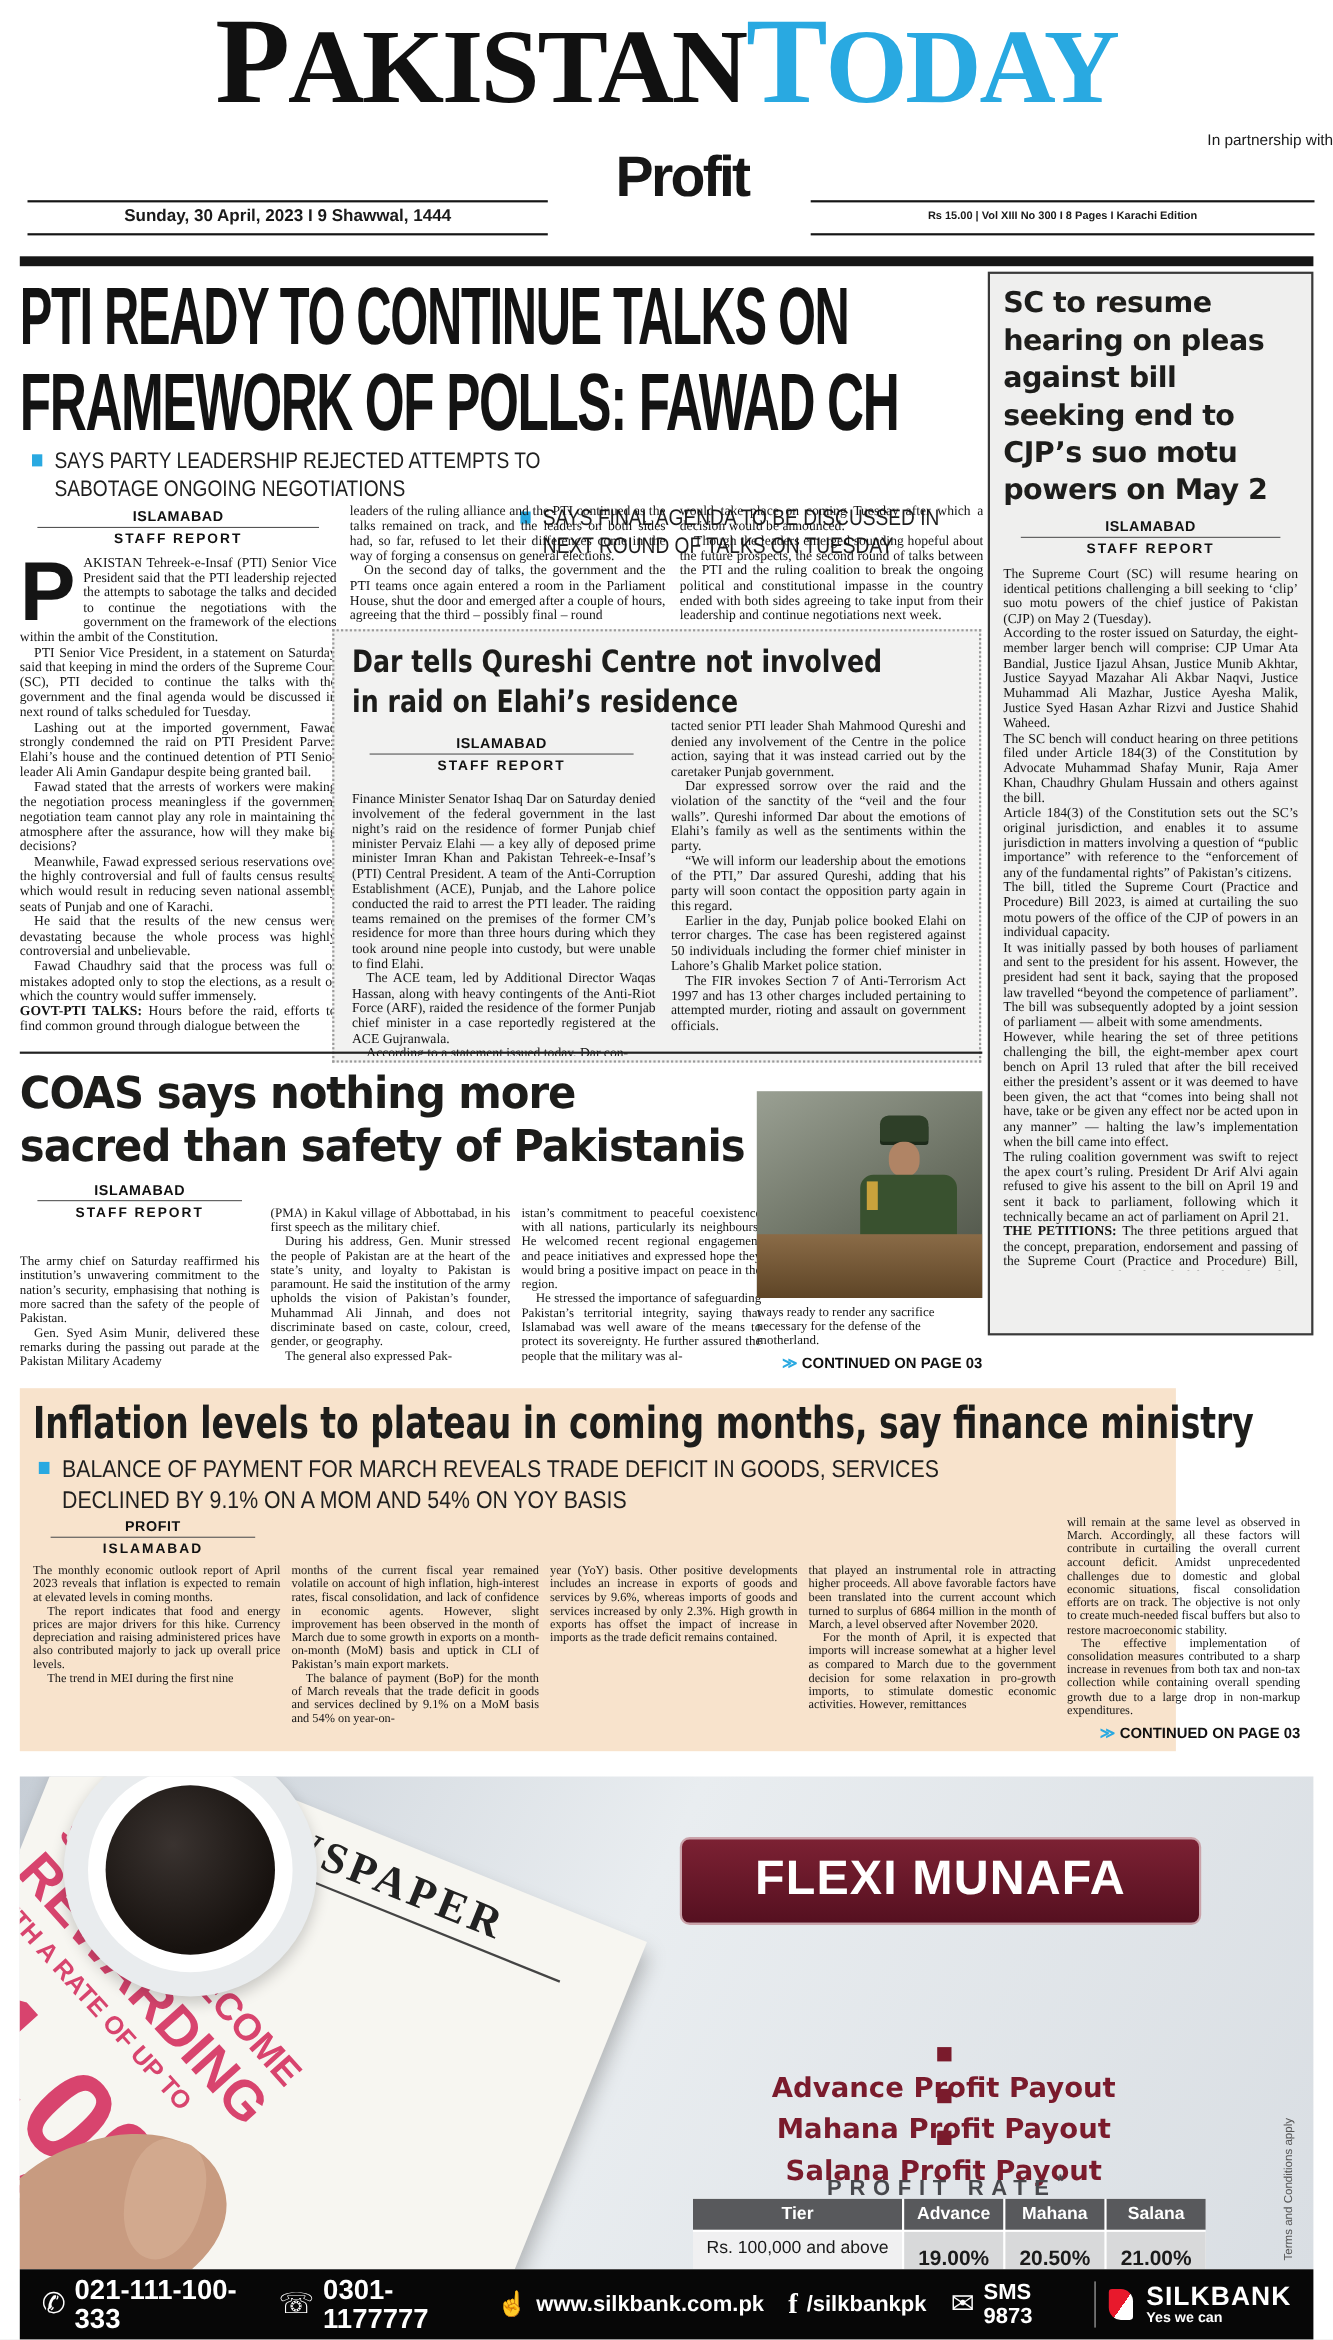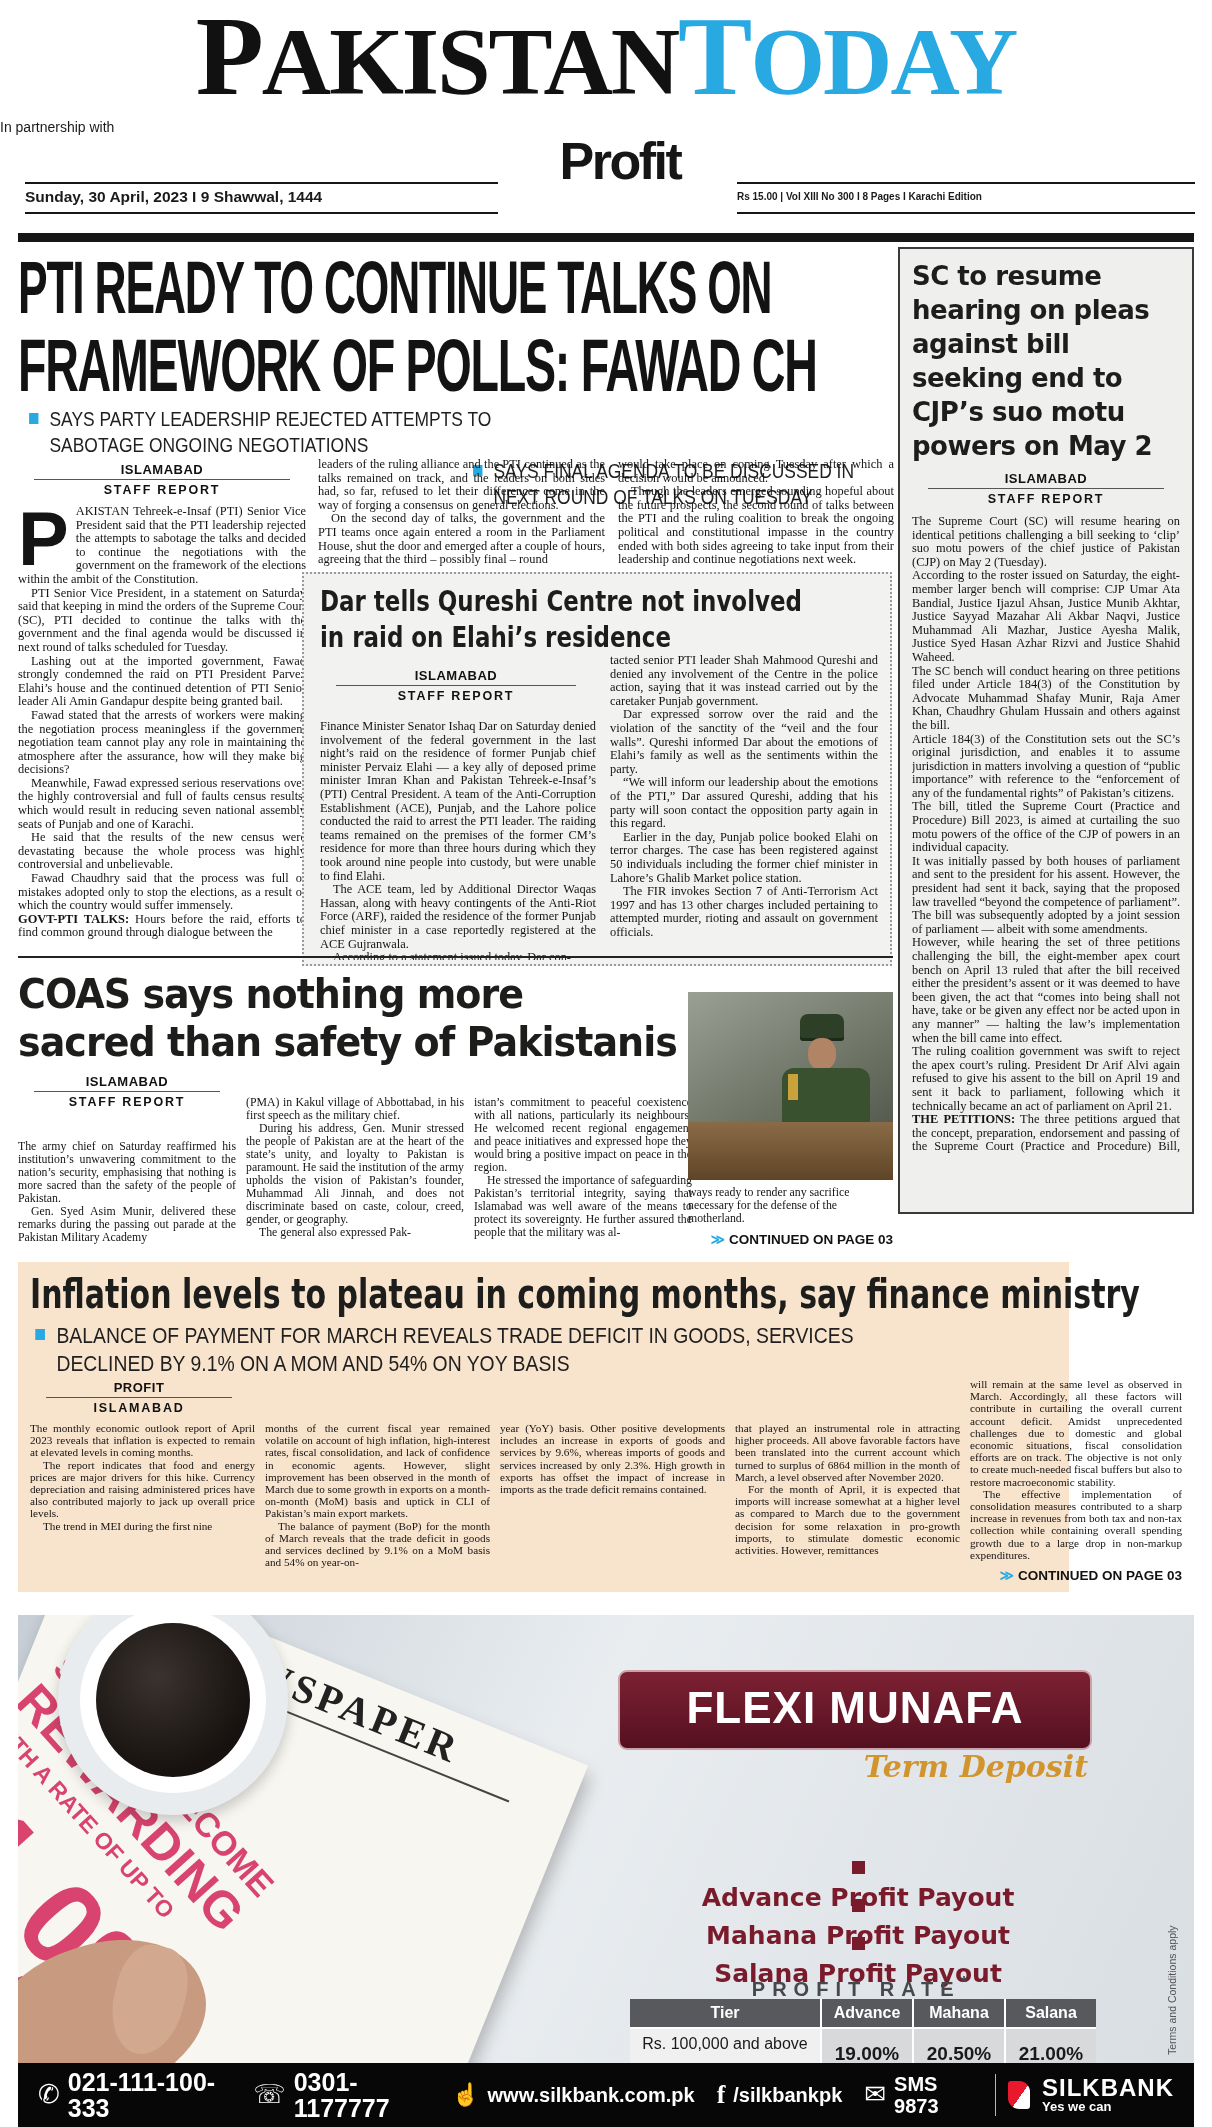--- a/index.html
+++ b/index.html
@@ -4,24 +4,24 @@
 <style>
   html,body{margin:0;padding:0;background:#e8e8e8;}
   .page{position:relative;width:1212px;height:2127px;background:#fff;overflow:hidden;
         font-family:"Liberation Serif",serif;color:#111;}
   .abs{position:absolute;}
   
   .mast{width:100%;text-align:center;font-family:"Liberation Serif",serif;font-weight:700;
         font-size:96px;line-height:118px;letter-spacing:-2px;white-space:nowrap;}
   .mast .big{font-size:1.16em;}
   .mast .blue{color:#29a9e1;}
-  .partner{width:100%;text-align:left;font:14px/16px "Liberation Sans",sans-serif;color:#1a1a1a;}
+  .partner{width:100%;text-align:right;font:14px/16px "Liberation Sans",sans-serif;color:#1a1a1a;}
   .profitlogo{font:900 52px/54px "Liberation Sans",sans-serif;letter-spacing:-2.5px;color:#161616;text-align:center;}
   .rule{background:#161616;}
-  .datetxt{font:700 15.5px/18px "Liberation Sans",sans-serif;color:#1a1a1a;text-align:left;}
+  .datetxt{font:700 15.5px/18px "Liberation Sans",sans-serif;color:#1a1a1a;text-align:center;}
   
   .h1line{font:900 74px/80px "Liberation Sans",sans-serif;letter-spacing:-2px;color:#131313;
           white-space:nowrap;transform-origin:0 0;}
   .round{font-family:"DejaVu Sans",sans-serif;font-weight:bold;color:#1d1d1b;}
   .deck{font:20.5px/26px "Liberation Sans",sans-serif;color:#1f1f1f;position:relative;
         padding-left:30px;transform:scaleX(.85);transform-origin:0 0;}
   .deck .sq{position:absolute;left:6px;top:7px;width:11px;height:11px;background:#29a9e1;}
   
   .kick{text-align:center;}
   .kick .loc{font:600 13px/15px "Liberation Sans",sans-serif;letter-spacing:.5px;}
@@ -252,21 +252,20 @@
     </div>
 
     <div style="position:absolute;left:40px;top:-30px;width:230px;height:230px;border-radius:50%;background:#e9ecee;box-shadow:0 6px 14px rgba(0,0,0,.2);"></div>
     <div style="position:absolute;left:62px;top:-8px;width:186px;height:186px;border-radius:50%;background:#fff;"></div>
     <div style="position:absolute;left:78px;top:8px;width:154px;height:154px;border-radius:50%;background:radial-gradient(circle at 40% 35%,#3a3330,#17120f 70%);"></div>
 
     <div style="position:absolute;left:-30px;top:330px;width:220px;height:150px;background:#c89b80;border-radius:48%;transform:rotate(-18deg);"></div>
     <div style="position:absolute;left:96px;top:330px;width:70px;height:110px;background:#d2a98e;border-radius:40% 40% 50% 50%;transform:rotate(14deg);"></div>
 
     <div class="flexibox" style="position:absolute;left:600px;top:55px;width:470px;height:76px;">FLEXI MUNAFA</div>
-    <div class="termdep" style="position:absolute;left:600px;top:136px;width:470px;">Term Deposit</div>
     <div class="adbullet" style="position:absolute;left:600px;top:246px;width:480px;">
       <span class="msq"></span>
         <span>Advance Profit Payout</span>
     </div>
     <div class="adbullet" style="position:absolute;left:600px;top:284px;width:480px;">
       <span class="msq"></span>
         <span>Mahana Profit Payout</span>
     </div>
     <div class="adbullet" style="position:absolute;left:600px;top:322px;width:480px;">
       <span class="msq"></span>

